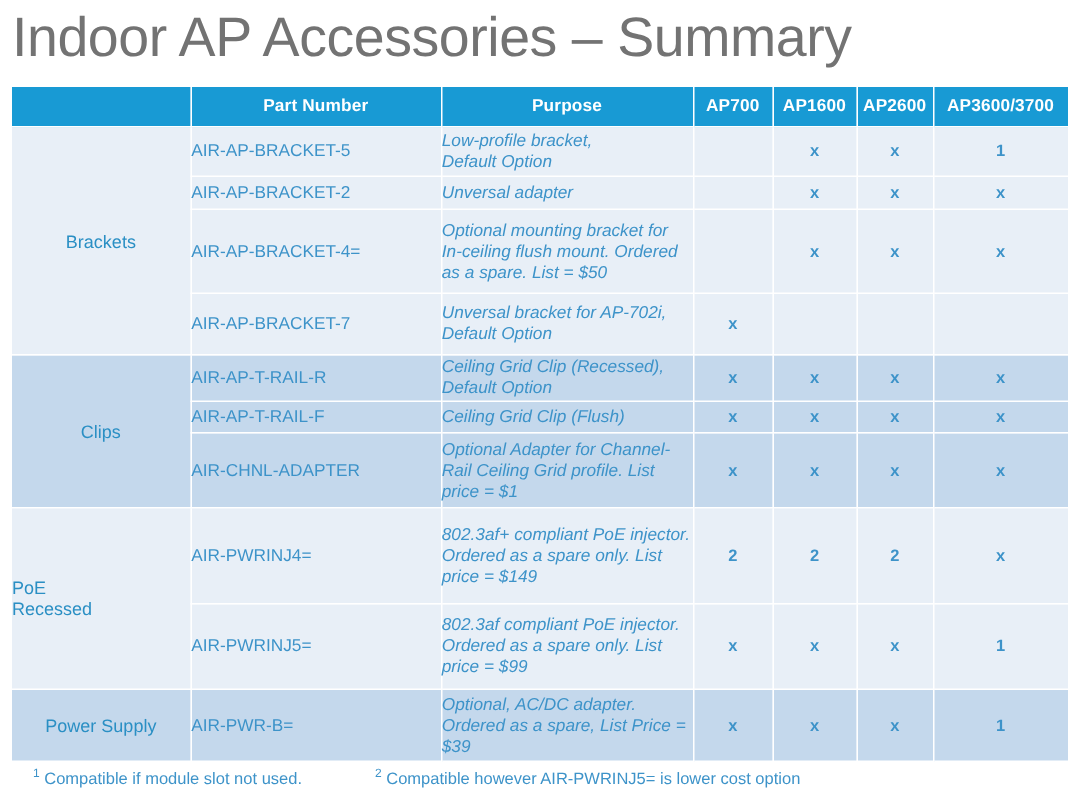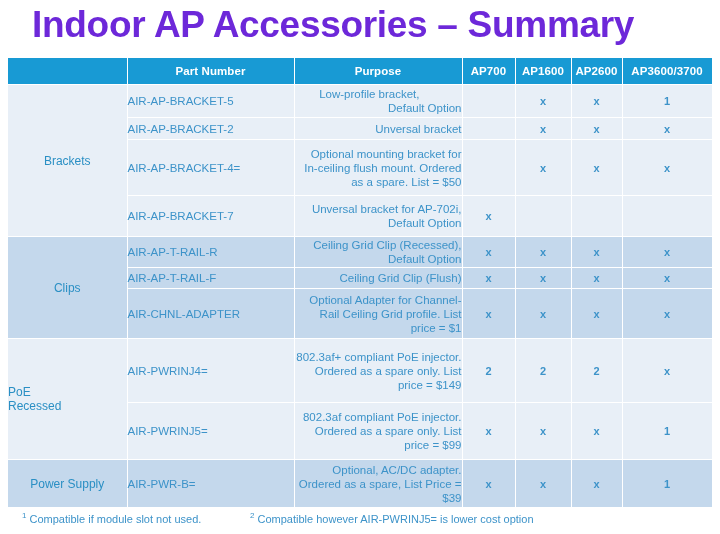--- a/index.html
+++ b/index.html
@@ -15,25 +15,24 @@
     position: relative;
   }
 
   
   #slide-title {
     position: absolute;
     left: 8px;
     top: 2px;
     font-size: 37px;
     line-height: 46px;
-    font-weight: 700;
-    color: #6d28d9;
+    font-weight: 400;
+    color: #737373;
     letter-spacing: -0.3px;
     white-space: nowrap;
-    margin-left: 24px;
   }
 
   
   #accessories-table {
     position: absolute;
     left: 8px;
     top: 58px;
     width: 704px;
     border-collapse: collapse;
     table-layout: fixed;
@@ -79,22 +78,23 @@
     color: #3d93c9;
     font-size: 11.5px;
     padding: 4px 6px 4px 10px;
     text-align: left;
     line-height: 14px;
   }
   td.purpose-cell {
     color: #3d93c9;
     font-size: 11.5px;
     padding: 4px 5px 4px 6px;
-    text-align: right;
+    text-align: left;
     line-height: 14px;
+    font-style: italic;
   }
   td.purpose-cell .inline-gap {
     display: inline-block;
     width: 42px;
   }
   td.mark-cell {
     color: #3d93c9;
     font-size: 11px;
     font-weight: bold;
     text-align: center;
@@ -157,21 +157,21 @@
       <td class="group-cell" rowspan="4">Brackets</td>
       <td class="part-cell">AIR-AP-BRACKET-5</td>
       <td class="purpose-cell"><span>Low-profile bracket,</span><span class="inline-gap"></span><span>Default Option</span></td>
       <td class="mark-cell"></td>
       <td class="mark-cell">x</td>
       <td class="mark-cell">x</td>
       <td class="mark-cell">1</td>
     </tr>
     <tr class="shade-light" style="height:22px">
       <td class="part-cell">AIR-AP-BRACKET-2</td>
-      <td class="purpose-cell">Unversal bracket</td>
+      <td class="purpose-cell">Unversal adapter</td>
       <td class="mark-cell"></td>
       <td class="mark-cell">x</td>
       <td class="mark-cell">x</td>
       <td class="mark-cell">x</td>
     </tr>
     <tr class="shade-light" style="height:56px">
       <td class="part-cell">AIR-AP-BRACKET-4=</td>
       <td class="purpose-cell">Optional mounting bracket for In-ceiling flush mount. Ordered as a spare. List = $50</td>
       <td class="mark-cell"></td>
       <td class="mark-cell">x</td>

